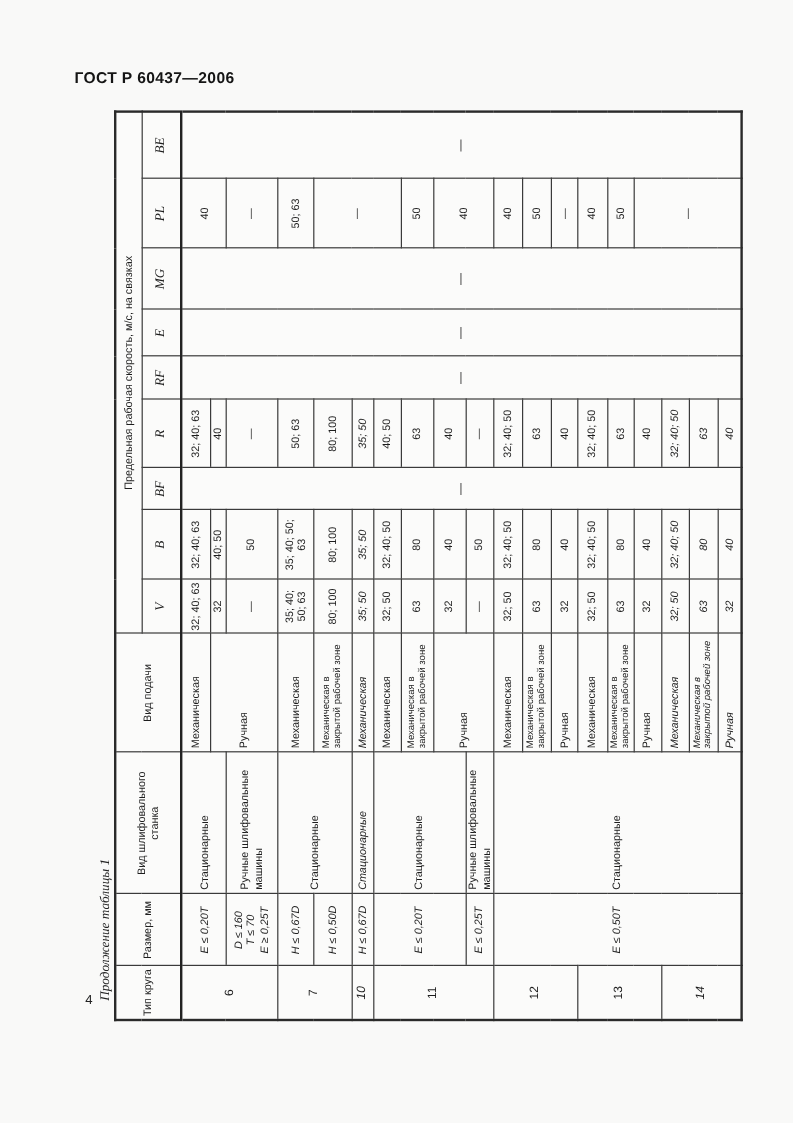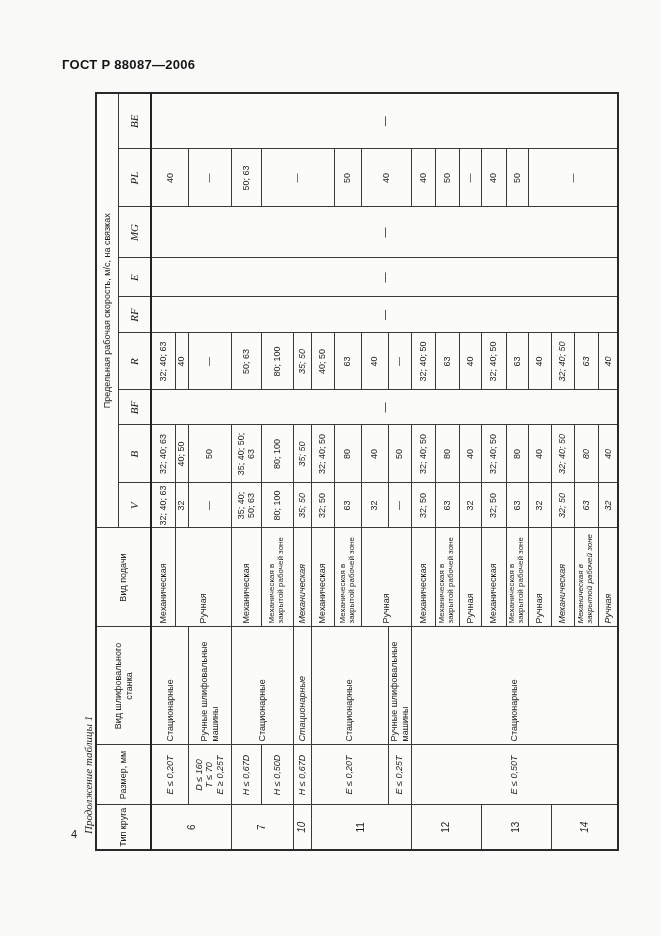--- a/index.html
+++ b/index.html
@@ -79,21 +79,21 @@
   td.machine,td.feed,td.feedc{text-align:left;padding-left:3px;}
   td.feedc{font-size:8px;line-height:1.08;}
   td.dash{font-size:10px;}
   .it{font-style:italic;}
 </style>
 </head>
 <body>
 
 <div id="sheet">
 
-  <div class="doc-number">ГОСТ Р 88087—2006</div>
+  <div class="doc-number">ГОСТ Р 60437—2006</div>
 
   <div class="table-caption">Продолжение таблицы 1</div>
 
   <div class="rot">
     <table>
       <colgroup>
         <col style="width:45px">
           <col style="width:60px">
           <col style="width:118px">
           <col style="width:99px">

